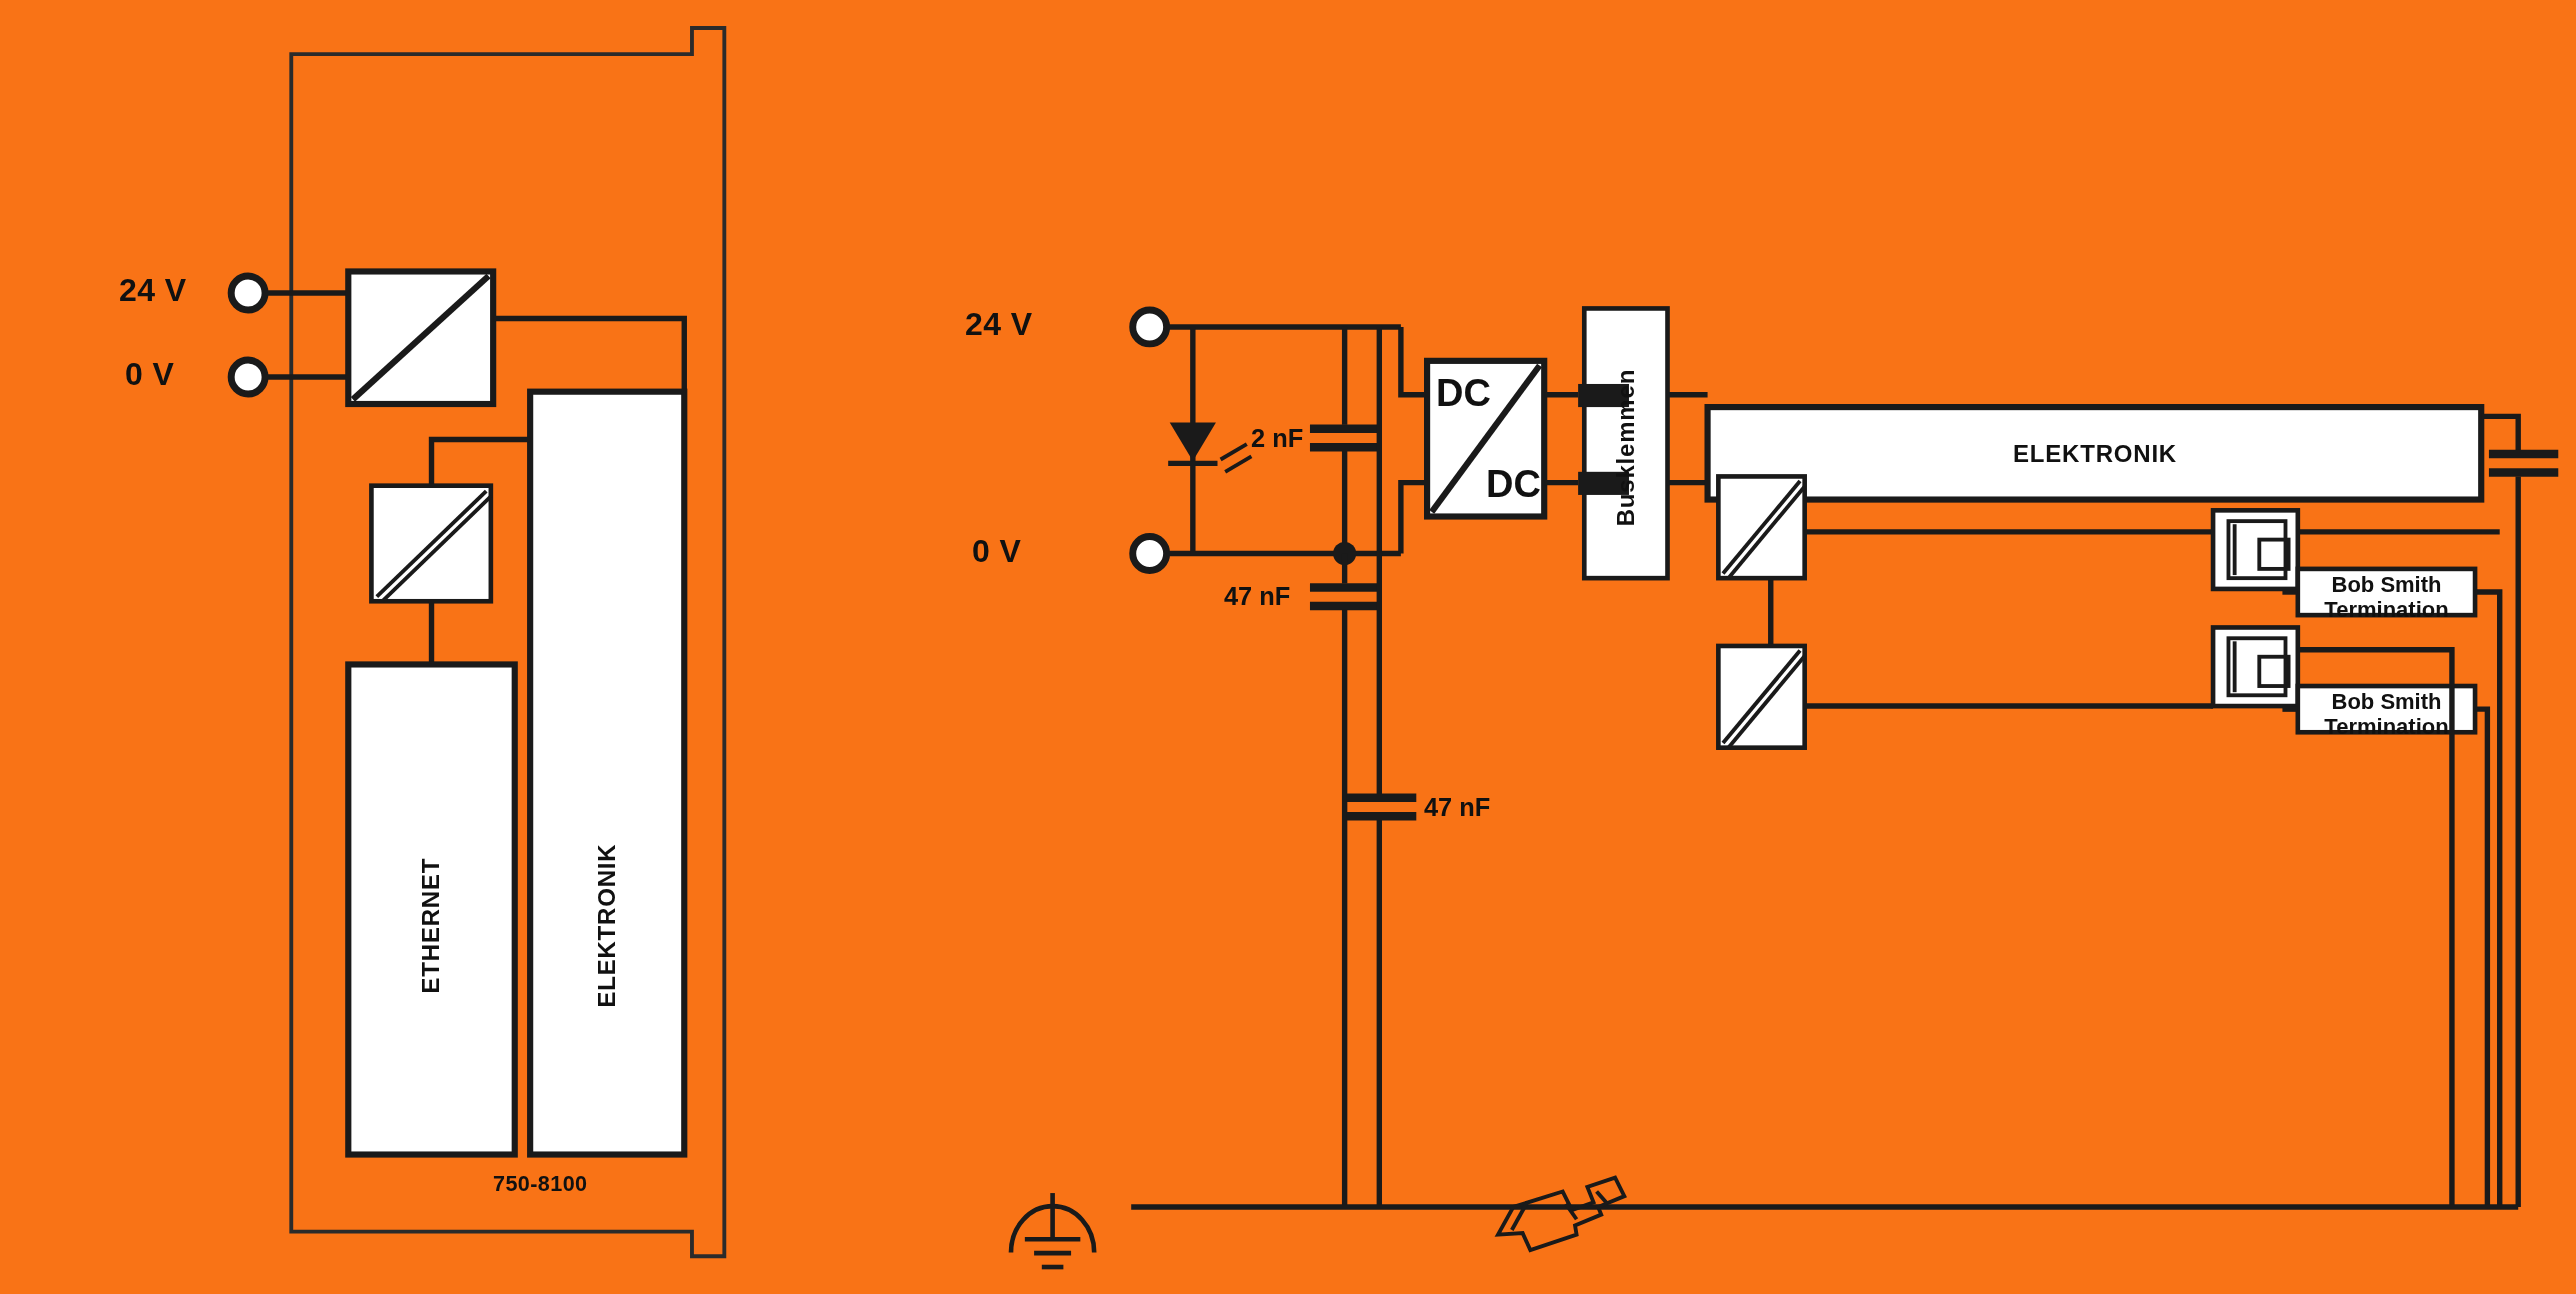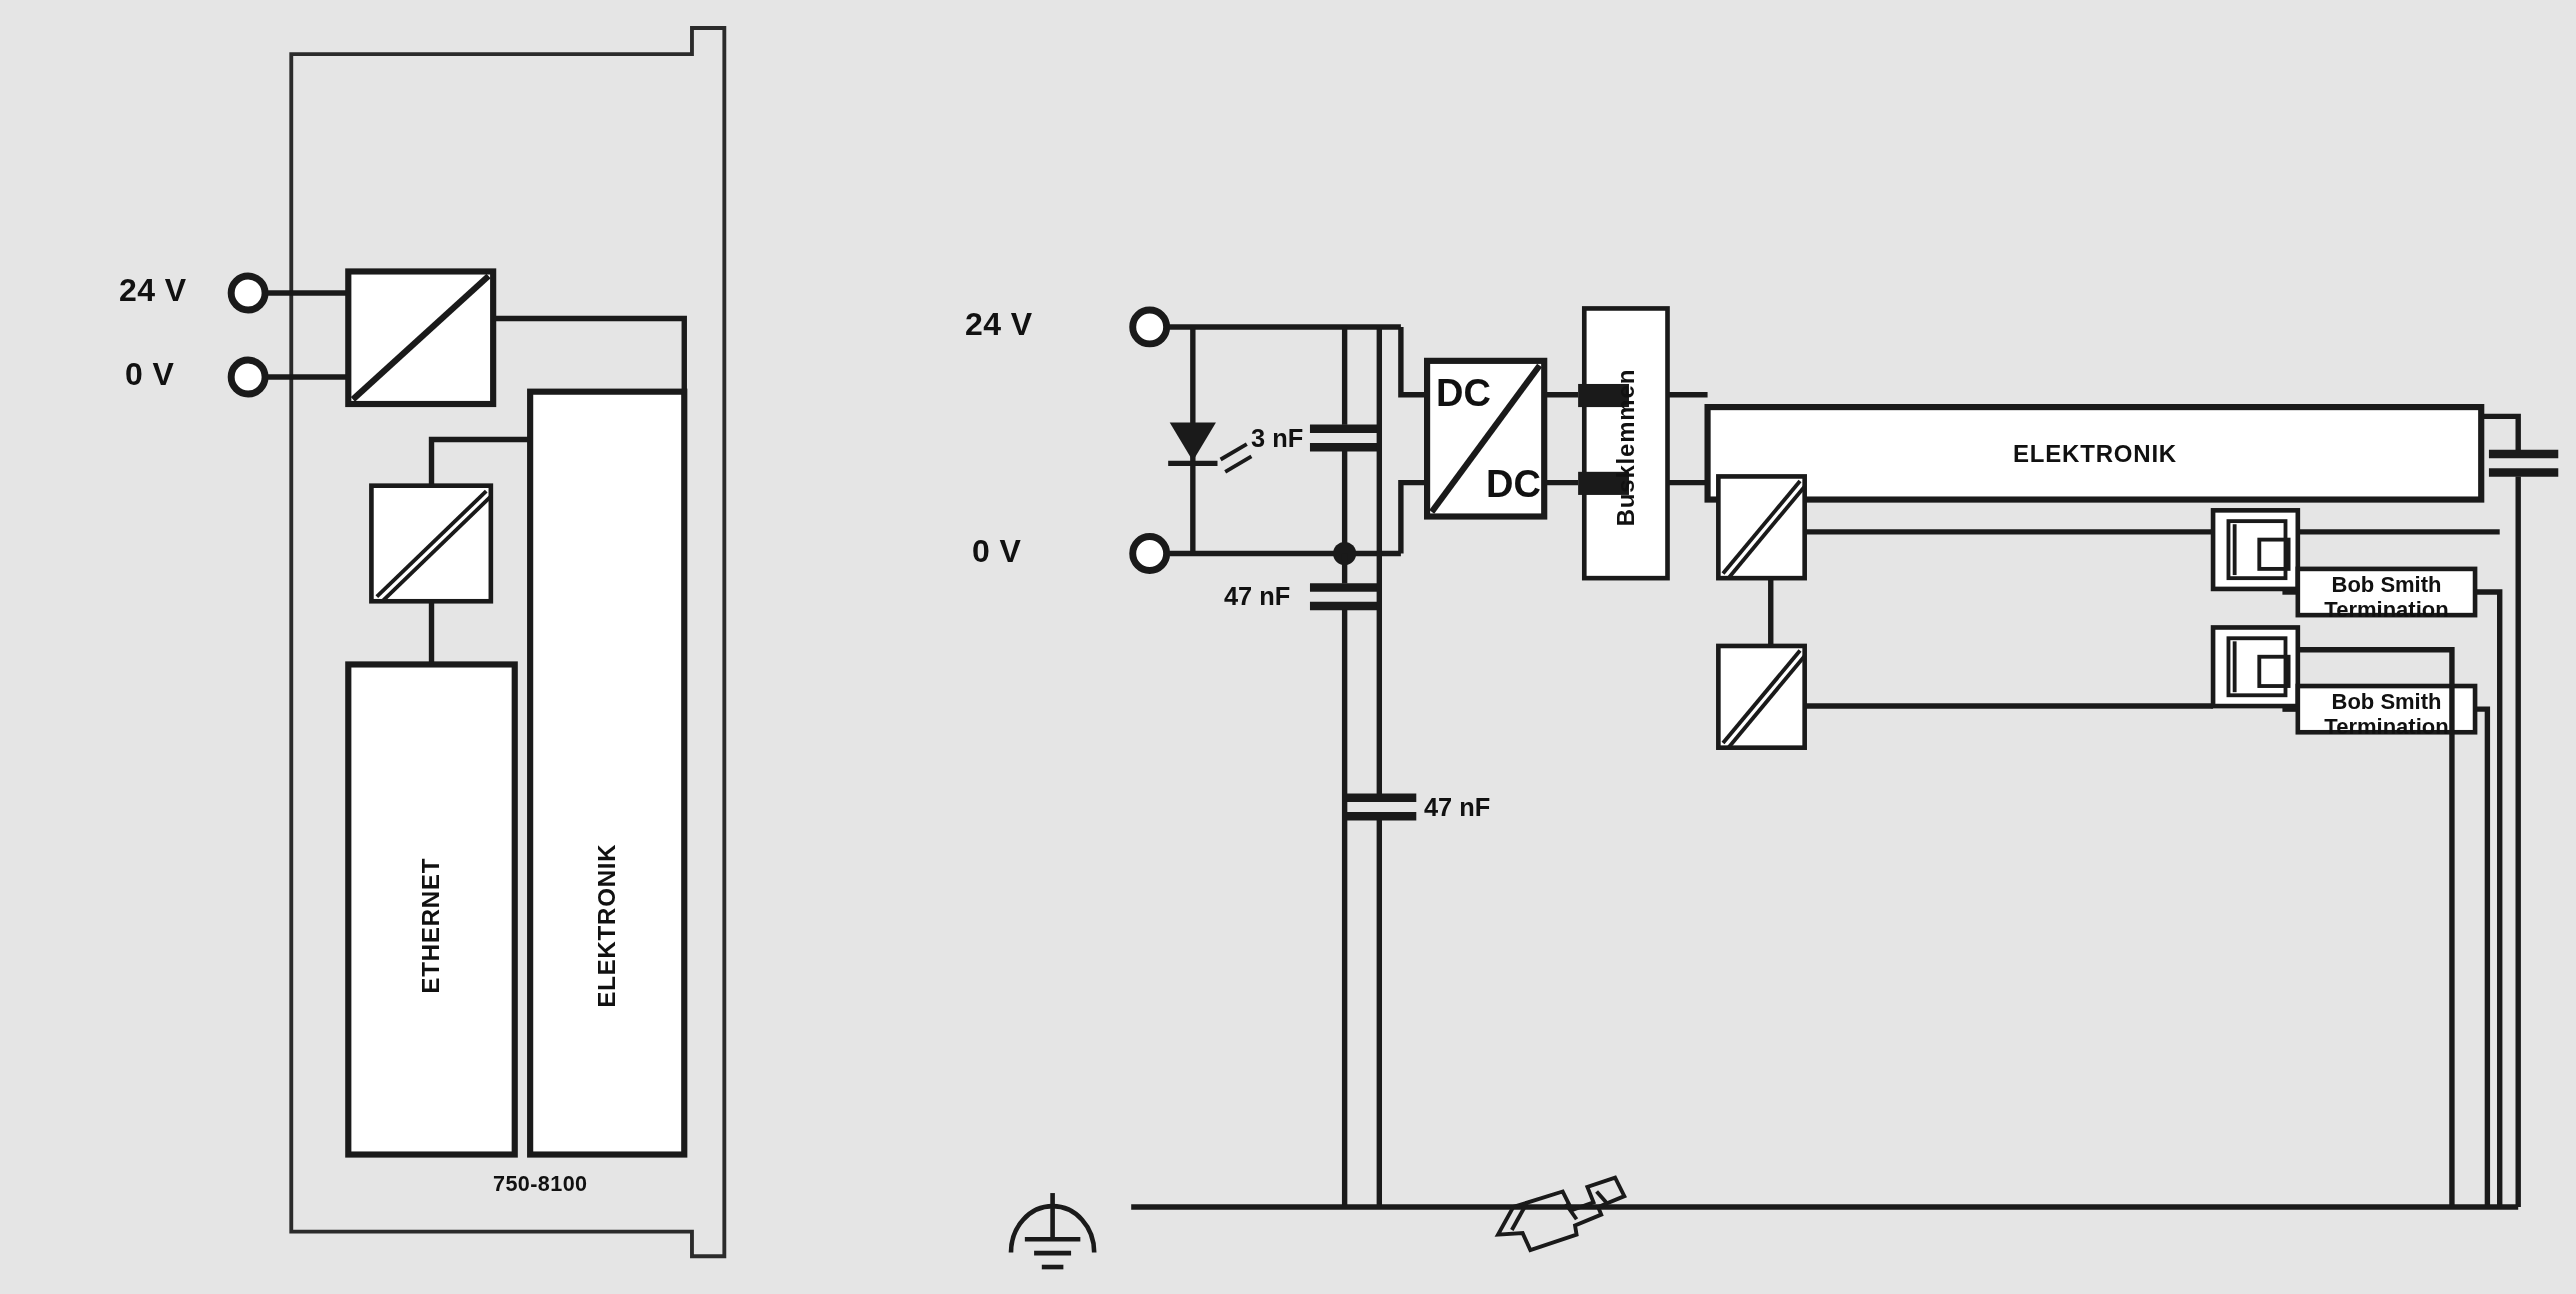--- a/index.html
+++ b/index.html
@@ -7,21 +7,21 @@
     padding: 0;
     background: #ffffff;
   }
   body {
     font-family: "Liberation Sans", sans-serif;
   }
   #stage {
     position: relative;
     width: 2576px;
     height: 1295px;
-    background: #e5e5e5;
+    background: #f97316;
     overflow: hidden;
   }
   svg.diagram {
     position: absolute;
     left: 0;
     top: 0;
     width: 2576px;
     height: 1295px;
   }
   .wire      { stroke: #1a1a1a; stroke-width: 7; fill: none; }
@@ -223,21 +223,21 @@
 
   <div class="lbl lbl-block rot270" style="left:346px; top:913px; width:170px; text-align:center;">ETHERNET</div>
 
   <div class="lbl lbl-block rot270" style="left:522px; top:913px; width:170px; text-align:center;">ELEKTRONIK</div>
 
   <div class="lbl lbl-part" style="left:493px; top:1173px;">750-8100</div>
 
   <div class="lbl lbl-rail" style="left:965px; top:308px;">24 V</div>
   <div class="lbl lbl-rail" style="left:972px; top:535px;">0 V</div>
 
-  <div class="lbl lbl-cap" style="left:1251px; top:425px;">3 nF</div>
+  <div class="lbl lbl-cap" style="left:1251px; top:425px;">2 nF</div>
   <div class="lbl lbl-cap" style="left:1224px; top:583px;">47 nF</div>
   <div class="lbl lbl-cap" style="left:1424px; top:794px;">47 nF</div>
 
   <div class="lbl lbl-dc" style="left:1436px; top:374px;">DC</div>
   <div class="lbl lbl-dc" style="left:1486px; top:465px;">DC</div>
 
   <div class="lbl lbl-block rot270" style="left:1543px; top:435px; width:166px; text-align:center;">Busklemmen</div>
 
   <div class="lbl lbl-block" style="left:1708px; top:441px; width:774px; text-align:center;">ELEKTRONIK</div>
 

